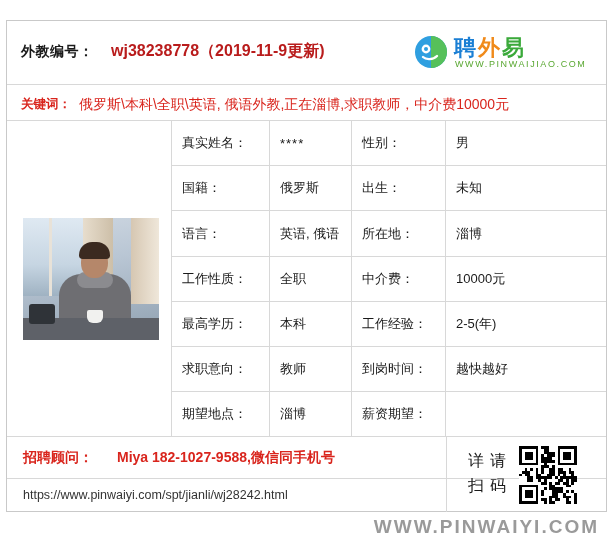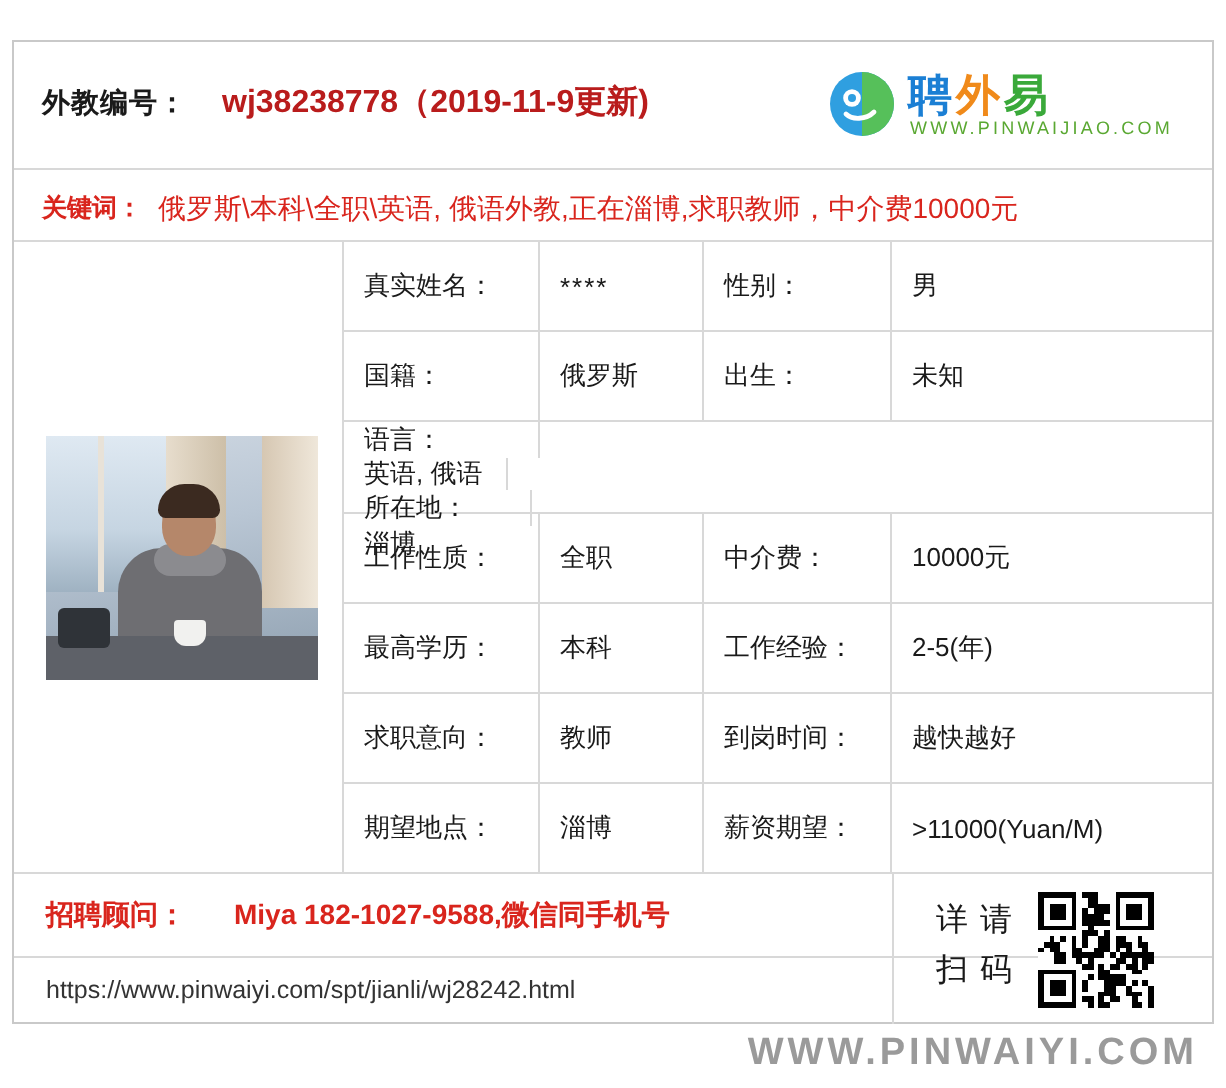--- a/index.html
+++ b/index.html
@@ -258,21 +258,21 @@
           <div class="cell c-val stars">****</div>
           <div class="cell c-lab2">性别：</div>
           <div class="cell c-val2">男</div>
         </div>
         <div class="row" style="height:45px;">
           <div class="cell c-lab">国籍：</div>
           <div class="cell c-val">俄罗斯</div>
           <div class="cell c-lab2">出生：</div>
           <div class="cell c-val2">未知</div>
         </div>
-        <div class="row" style="height:46px;flex-direction:column;">
+        <div class="row" style="height:46px;">
           <div class="cell c-lab">语言：</div>
           <div class="cell c-val" style="line-height:16px;display:flex;align-items:center;">英语, 俄语</div>
           <div class="cell c-lab2">所在地：</div>
           <div class="cell c-val2">淄博</div>
         </div>
         <div class="row" style="height:45px;">
           <div class="cell c-lab">工作性质：</div>
           <div class="cell c-val">全职</div>
           <div class="cell c-lab2">中介费：</div>
           <div class="cell c-val2 bold">10000元</div>
@@ -286,21 +286,20 @@
         <div class="row" style="height:45px;">
           <div class="cell c-lab">求职意向：</div>
           <div class="cell c-val">教师</div>
           <div class="cell c-lab2">到岗时间：</div>
           <div class="cell c-val2">越快越好</div>
         </div>
         <div class="row" style="height:44px;">
           <div class="cell c-lab">期望地点：</div>
           <div class="cell c-val">淄博</div>
           <div class="cell c-lab2">薪资期望：</div>
-          <div class="cell c-val2">&gt;11000(Yuan/M)</div>
         </div>
       </div>
     </div>
 
     <div class="consult">
       <div class="consult-inner">
         <span class="consult-label">招聘顾问：</span>
         <span class="consult-value">Miya 182-1027-9588,微信同手机号</span>
       </div>
     </div>

